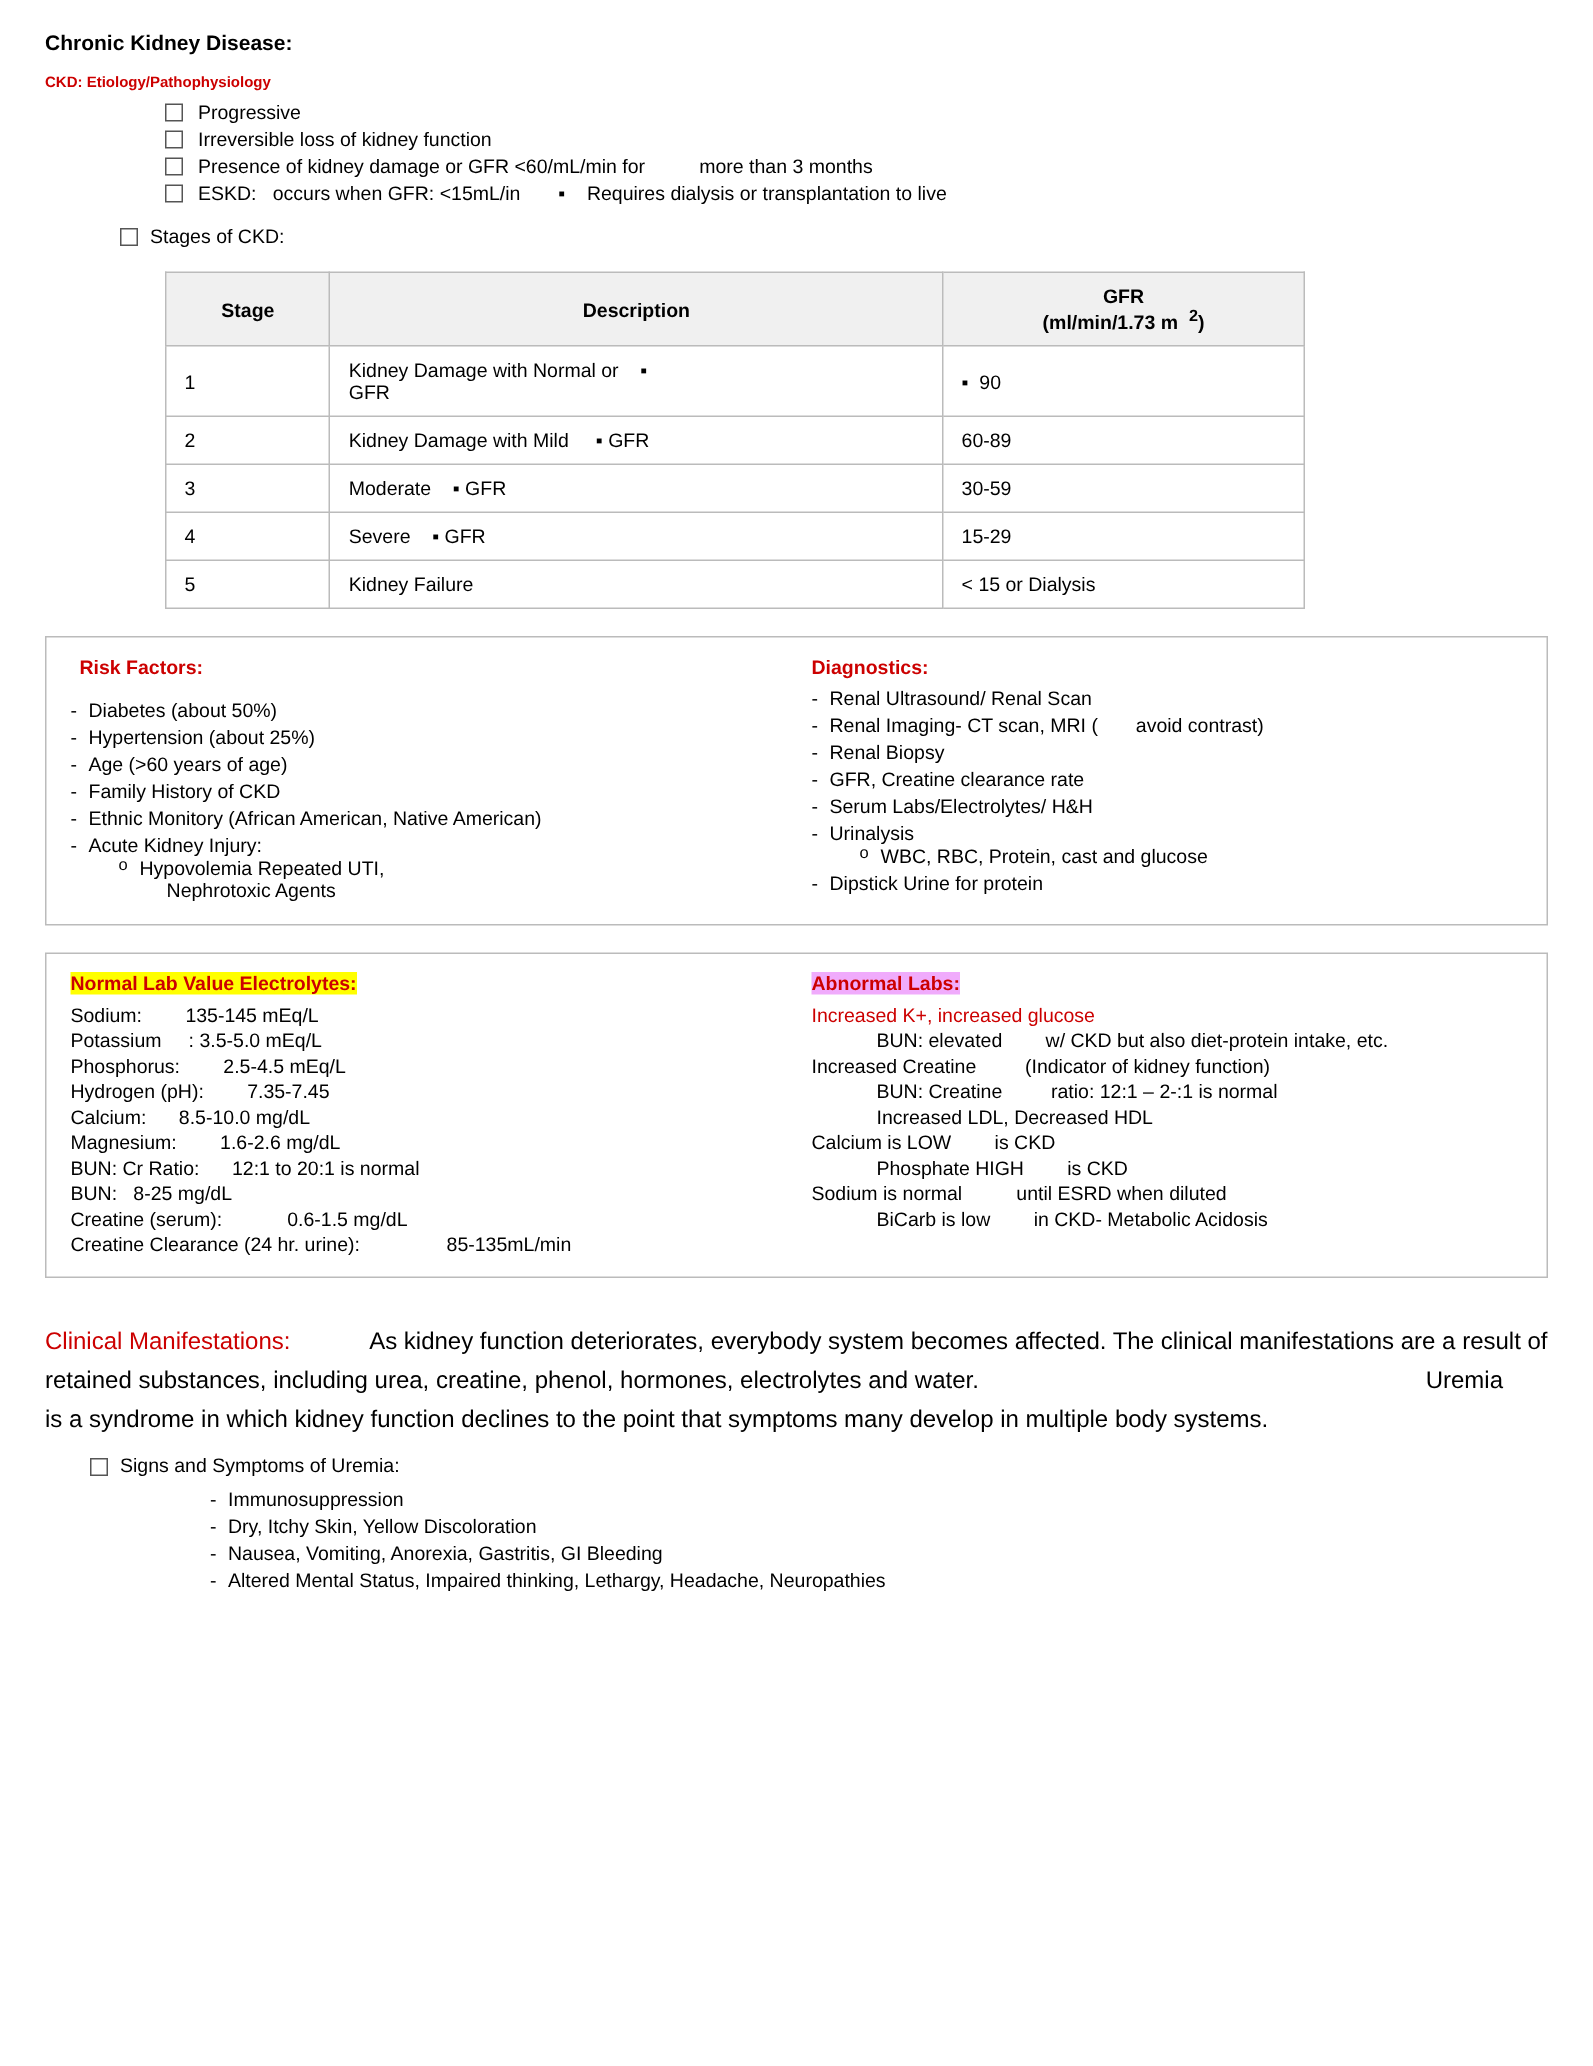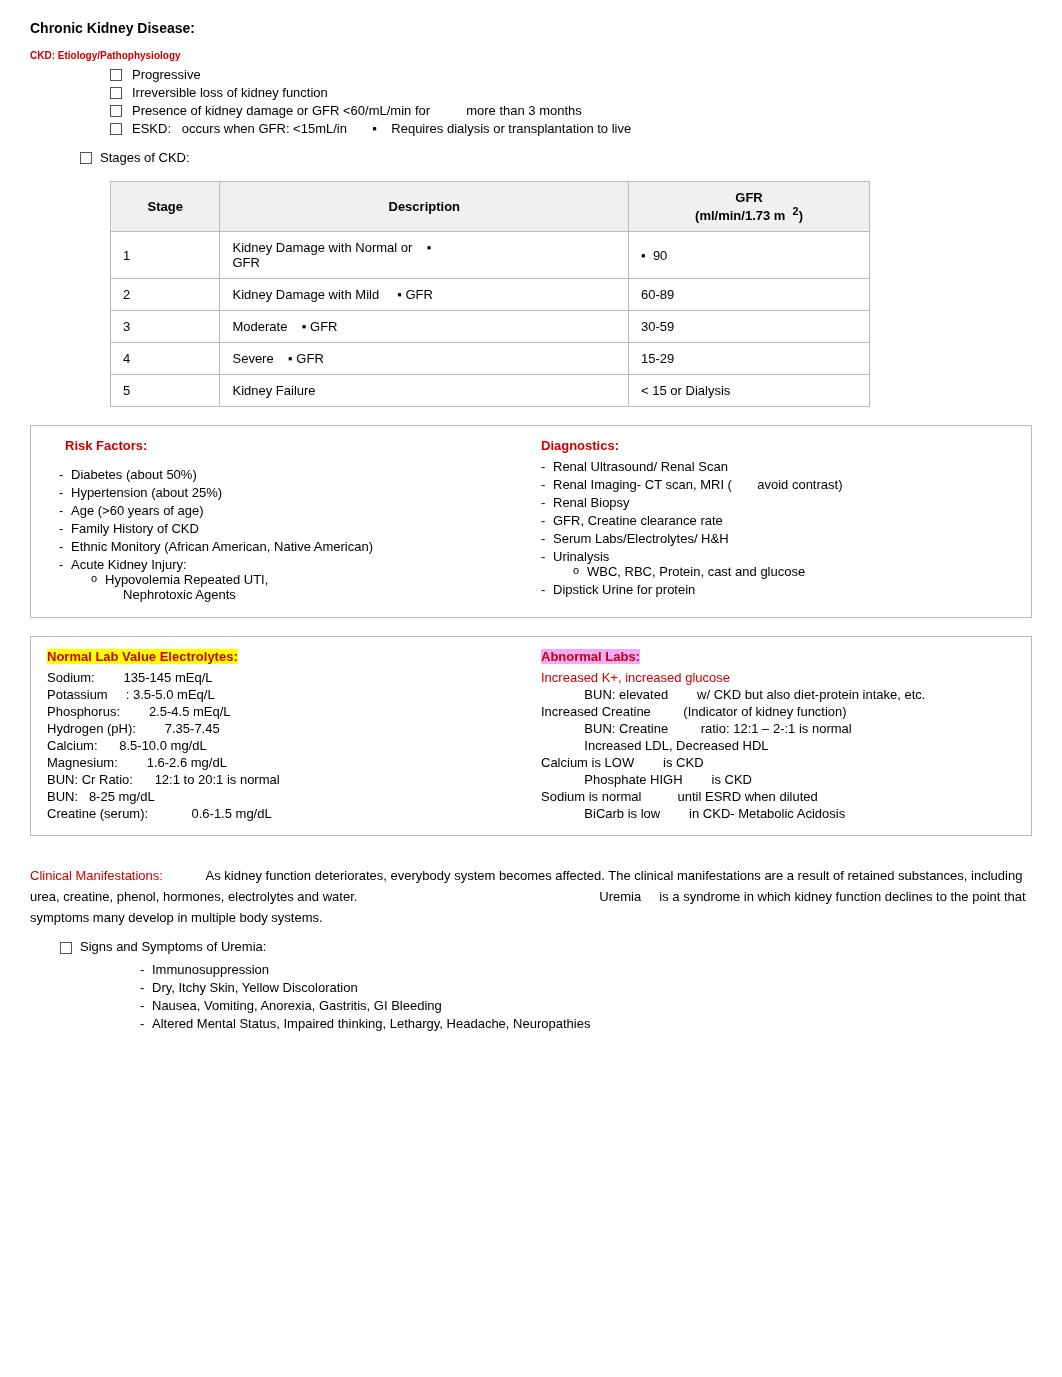--- a/index.html
+++ b/index.html
@@ -39,21 +39,21 @@
       padding: 8px 12px;
       font-size: 13px;
       background: #fff;
     }
     table th { font-weight: bold; background: #f0f0f0; }
     .two-col-section {
       display: flex;
       gap: 20px;
       margin-top: 18px;
       border: 1px solid #bbb;
-      padding: 12px 28px;
+      padding: 12px 16px;
     }
     .two-col-section .col { flex: 1; }
     .col-heading { color: #c00; font-weight: bold; margin-bottom: 6px; font-size: 13px; }
     .dash-list { list-style: none; }
     .dash-list li { padding-left: 12px; position: relative; margin-bottom: 3px; }
     .dash-list li::before { content: "-"; position: absolute; left: 0; }
     .sub-list { list-style: none; margin-left: 20px; }
     .sub-list li { padding-left: 14px; position: relative; margin-bottom: 2px; }
     .sub-list li::before { content: "o"; position: absolute; left: 0; font-size: 11px; }
     .lab-section {
@@ -61,21 +61,21 @@
       gap: 20px;
       margin-top: 18px;
       border: 1px solid #bbb;
       padding: 12px 16px;
     }
     .lab-col { flex: 1; }
     .lab-heading { background: yellow; font-weight: bold; color: #c00; display: inline; font-size: 13px; }
     .lab-line { margin-bottom: 2px; font-size: 13px; }
     .highlight-yellow { background: yellow; }
     .clinical-section { margin-top: 30px; }
-    .clinical-text { font-size: 13px; line-height: 1.6; margin-bottom: 10px; }
+    .clinical-text { font-size: 16px; line-height: 1.6; margin-bottom: 10px; }
     .clinical-text .red { color: #c00; }
     .signs-section { margin-top: 10px; }
     .signs-label { display: flex; align-items: flex-end; gap: 8px; margin-bottom: 6px; }
     .signs-label .sq { display: inline-block; width: 12px; height: 12px; border: 1px solid #555; margin-top: 2px; flex-shrink: 0; }
     .red { color: #c00; }
   </style>
 </head>
 <body>
 
 <div class="page-title">Chronic Kidney Disease:</div>
@@ -191,20 +191,21 @@
     </div>
     <div class="lab-line">Sodium: &nbsp;&nbsp;&nbsp;&nbsp;&nbsp;&nbsp; 135-145 mEq/L</div>
     <div class="lab-line">Potassium &nbsp;&nbsp;&nbsp; : 3.5-5.0 mEq/L</div>
     <div class="lab-line">Phosphorus: &nbsp;&nbsp;&nbsp;&nbsp;&nbsp;&nbsp; 2.5-4.5 mEq/L</div>
     <div class="lab-line">Hydrogen (pH): &nbsp;&nbsp;&nbsp;&nbsp;&nbsp;&nbsp; 7.35-7.45</div>
     <div class="lab-line">Calcium: &nbsp;&nbsp;&nbsp;&nbsp; 8.5-10.0 mg/dL</div>
     <div class="lab-line">Magnesium: &nbsp;&nbsp;&nbsp;&nbsp;&nbsp;&nbsp; 1.6-2.6 mg/dL</div>
     <div class="lab-line">BUN: Cr Ratio: &nbsp;&nbsp;&nbsp;&nbsp; 12:1 to 20:1 is normal</div>
     <div class="lab-line">BUN: &nbsp; 8-25 mg/dL</div>
     <div class="lab-line">Creatine (serum): &nbsp;&nbsp;&nbsp;&nbsp;&nbsp;&nbsp;&nbsp;&nbsp;&nbsp;&nbsp; 0.6-1.5 mg/dL</div>
+    <div class="lab-line">Creatine Clearance (24 hr. urine): &nbsp;&nbsp;&nbsp;&nbsp;&nbsp;&nbsp;&nbsp;&nbsp;&nbsp;&nbsp;&nbsp;&nbsp;&nbsp;&nbsp; 85-135mL/min</div>
   </div>
   <div class="lab-col">
     <div style="margin-bottom: 6px;">
       <span class="lab-heading highlight-yellow" style="color:#c00; background:#f0abfc;">Abnormal Labs:</span>
     </div>
     <div class="lab-line red">Increased K+, increased glucose</div>
     <div class="lab-line">&nbsp;&nbsp;&nbsp;&nbsp;&nbsp;&nbsp;&nbsp;&nbsp;&nbsp;&nbsp;&nbsp;&nbsp;BUN: elevated &nbsp;&nbsp;&nbsp;&nbsp;&nbsp;&nbsp; w/ CKD but also diet-protein intake, etc.</div>
     <div class="lab-line">Increased Creatine &nbsp;&nbsp;&nbsp;&nbsp;&nbsp;&nbsp;&nbsp; (Indicator of kidney function)</div>
     <div class="lab-line">&nbsp;&nbsp;&nbsp;&nbsp;&nbsp;&nbsp;&nbsp;&nbsp;&nbsp;&nbsp;&nbsp;&nbsp;BUN: Creatine &nbsp;&nbsp;&nbsp;&nbsp;&nbsp;&nbsp;&nbsp; ratio: 12:1 – 2-:1 is normal</div>
     <div class="lab-line">&nbsp;&nbsp;&nbsp;&nbsp;&nbsp;&nbsp;&nbsp;&nbsp;&nbsp;&nbsp;&nbsp;&nbsp;Increased LDL, Decreased HDL</div>

